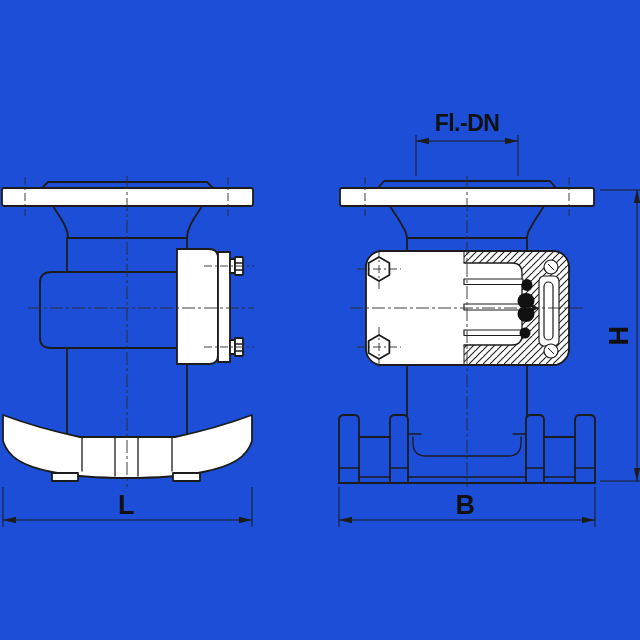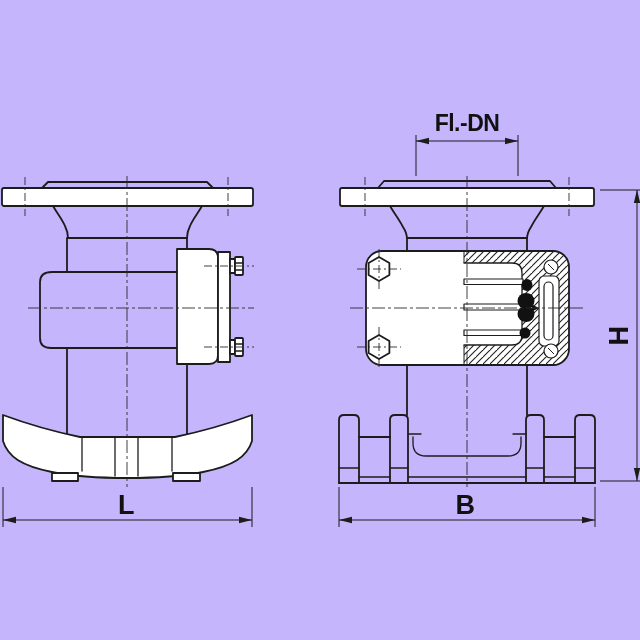--- a/index.html
+++ b/index.html
@@ -1,16 +1,16 @@
 <!DOCTYPE html>
 <html><head>
 <meta charset="utf-8">
 <style>
   html,body{margin:0;padding:0;background:#ffffff;}
-  .canvas{width:640px;height:640px;background:#c4b5fd;position:relative;overflow:hidden;}
+  .canvas{width:640px;height:640px;background:#1d4ed8;position:relative;overflow:hidden;}
   svg{display:block;}
   .s{fill:none;stroke:#1c1c1c;stroke-width:1.8;stroke-linecap:round;stroke-linejoin:round;}
   .sw{fill:#ffffff;stroke:#1c1c1c;stroke-width:1.8;stroke-linejoin:round;}
   .s2{fill:none;stroke:#1c1c1c;stroke-width:1.3;stroke-linecap:round;}
   .sw2{fill:#ffffff;stroke:#1c1c1c;stroke-width:1.2;stroke-linejoin:round;}
   .thin{fill:none;stroke:#1c1c1c;stroke-width:1;}
   .cl{fill:none;stroke:#2a2a2a;stroke-width:0.9;stroke-dasharray:13 3 3 3;}
   .cls{fill:none;stroke:#2a2a2a;stroke-width:0.9;stroke-dasharray:8 3 2 3;}
   .dim{fill:none;stroke:#1c1c1c;stroke-width:1;}
   .arrow{fill:#1c1c1c;stroke:none;}

